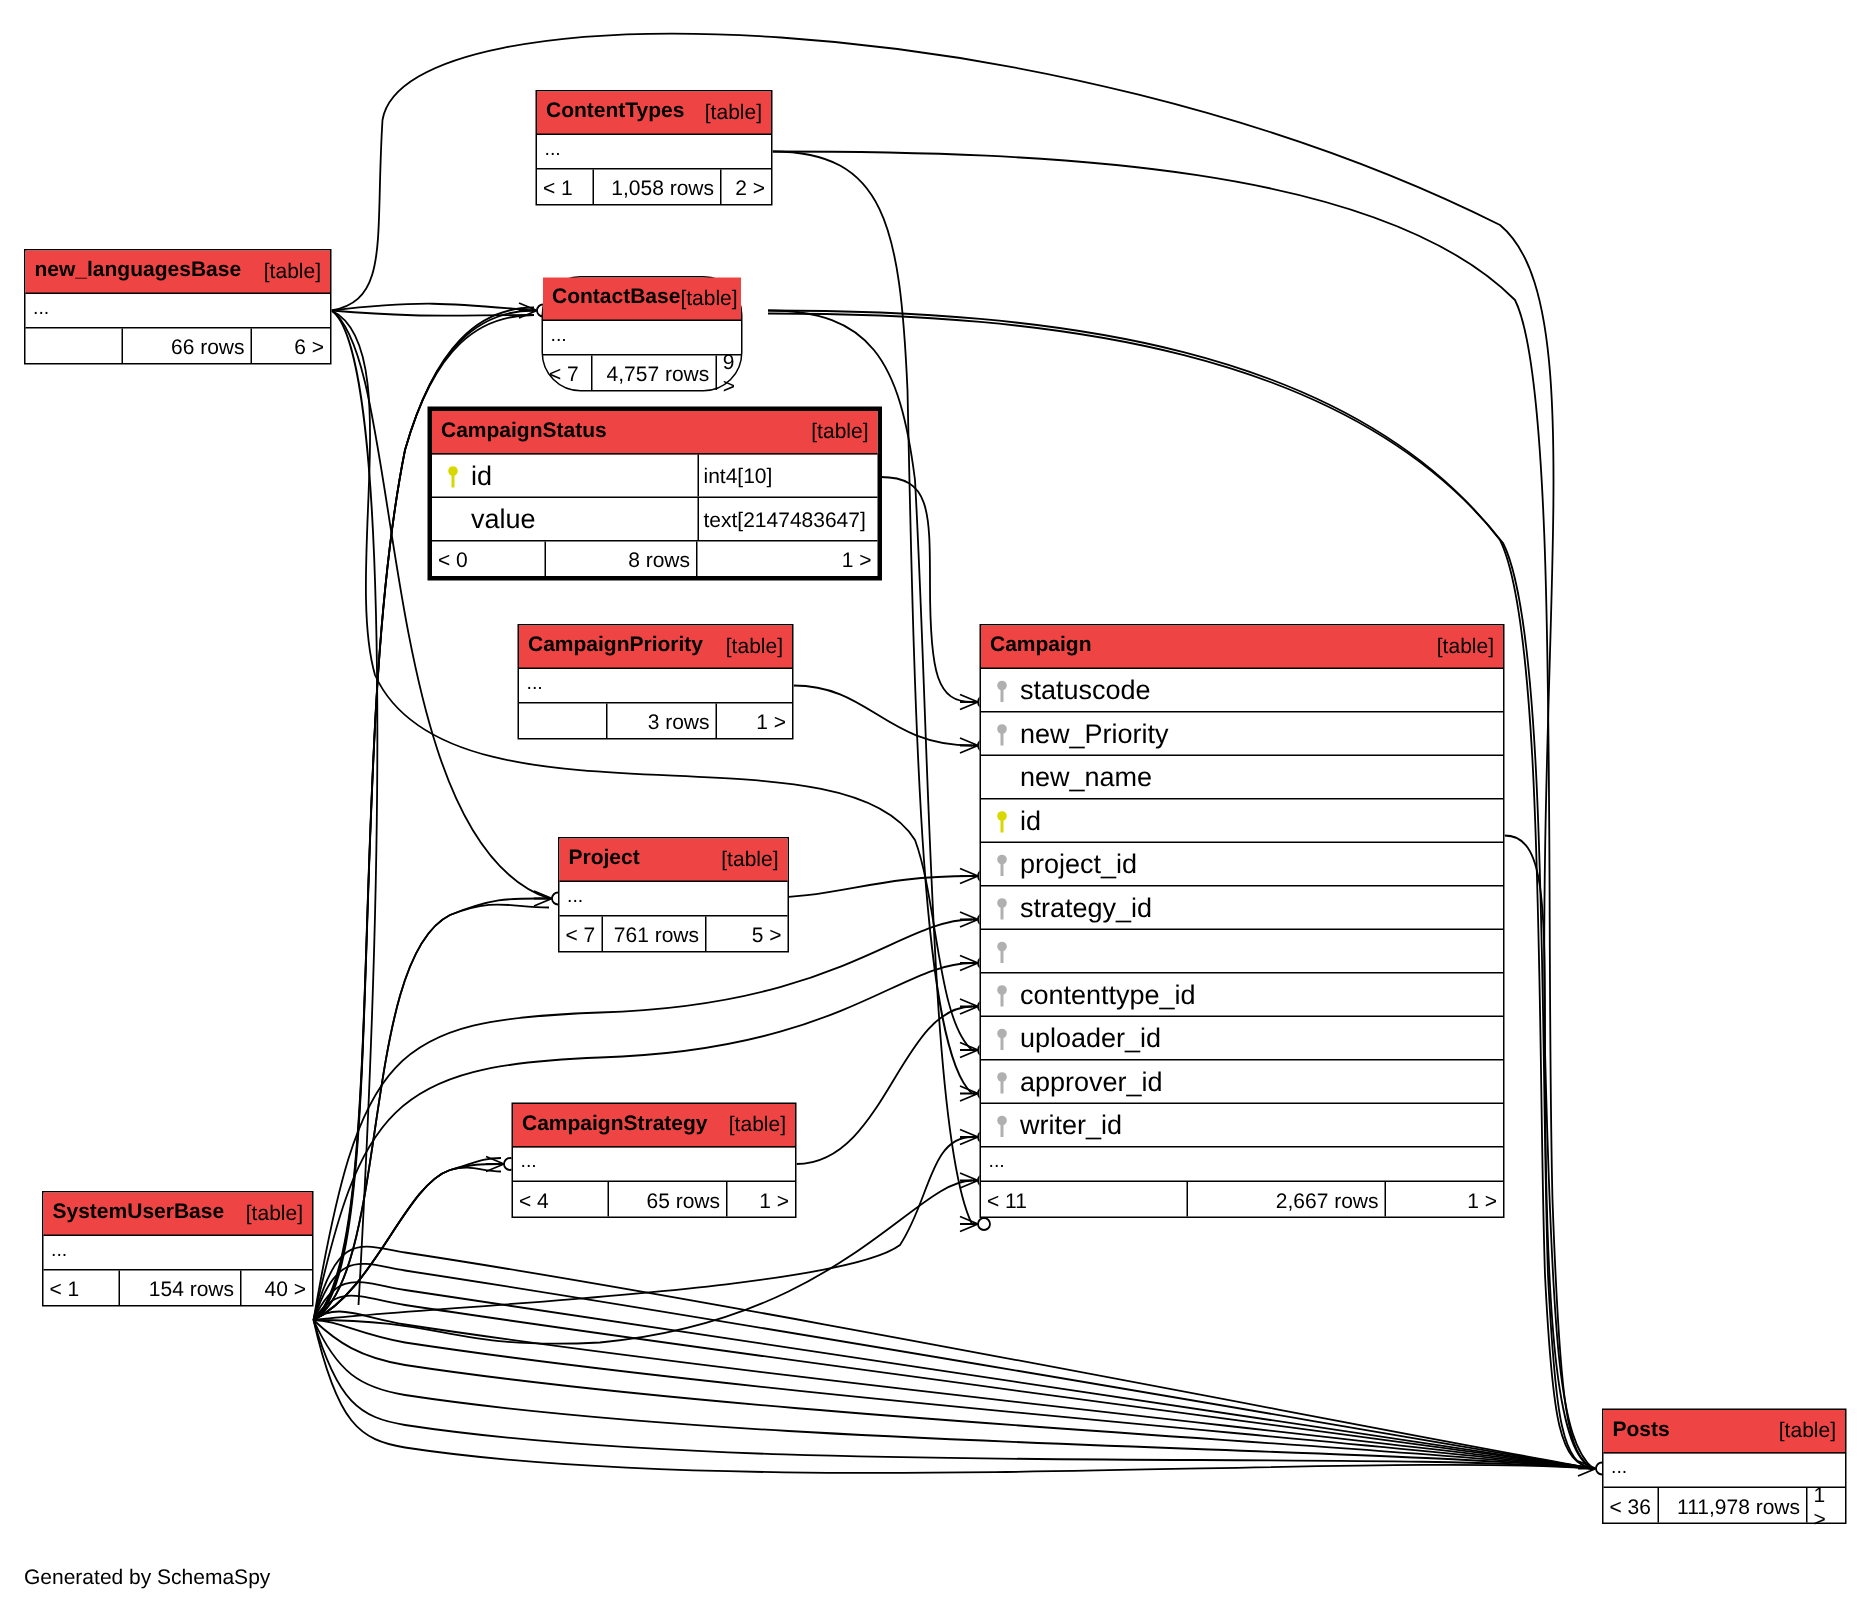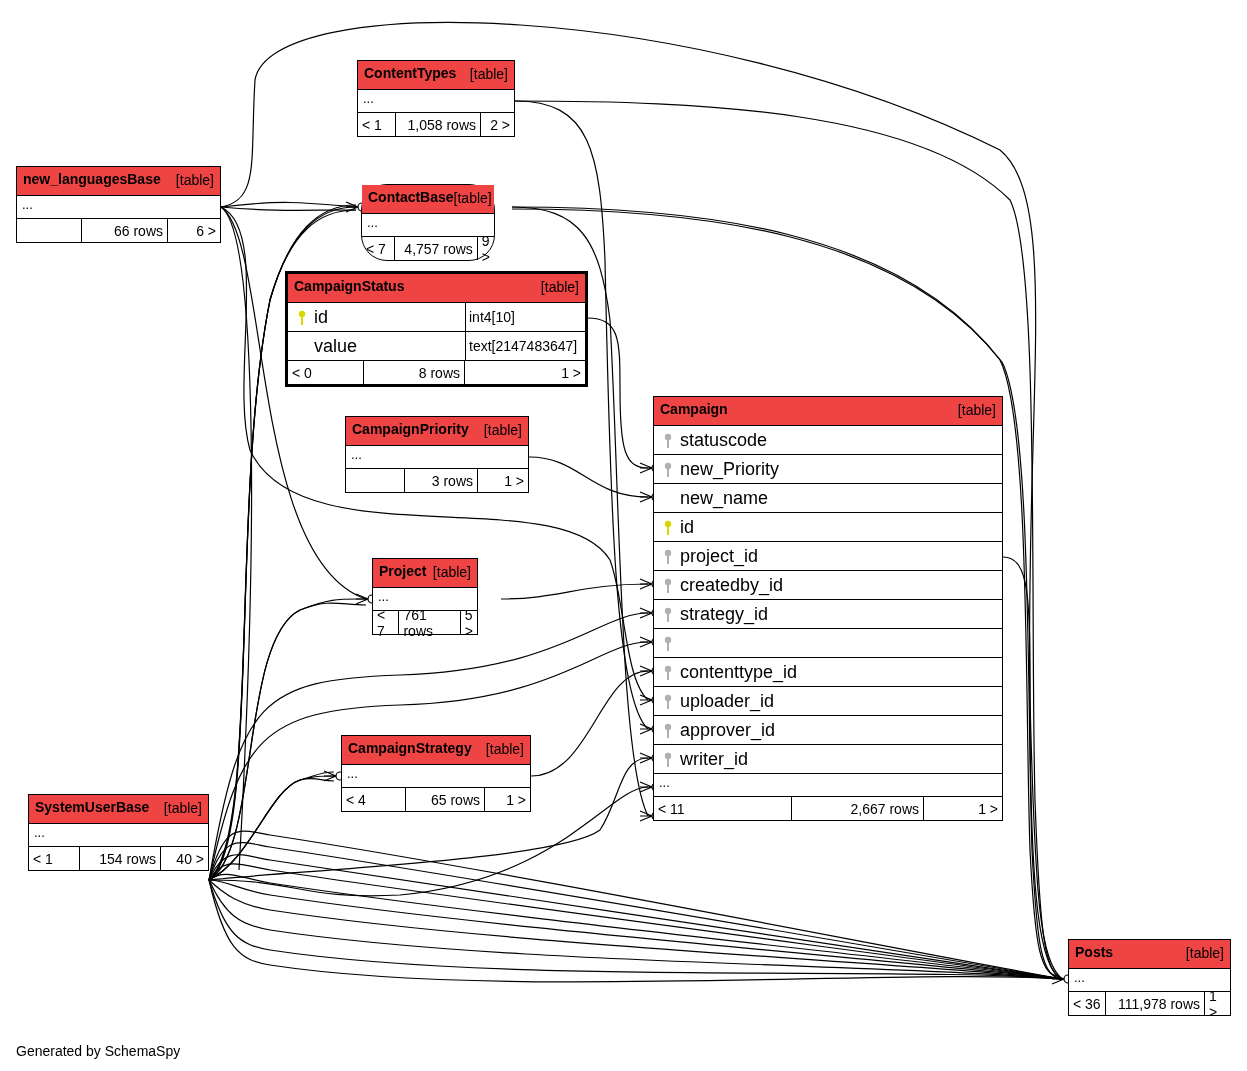--- a/index.html
+++ b/index.html
@@ -170,21 +170,21 @@
     <span class="kind">[table]</span>
   </div>
   <div class="ell">...</div>
   <div class="foot">
     <div style="width:59px"></div>
     <div class="r" style="width:73px">3 rows</div>
     <div class="r" style="flex:1">1 &gt;</div>
   </div>
 </div>
 
-<div class="tbl" style="left:372px;top:558px;width:106px;">
+<div class="tbl" style="left:372px;top:558px;width:154px;">
   <div class="hdr">
     <span class="name">Project</span>
     <span class="kind">[table]</span>
   </div>
   <div class="ell">...</div>
   <div class="foot">
     <div style="width:29px">&lt; 7</div>
     <div class="r" style="width:69px">761 rows</div>
     <div class="r" style="flex:1">5 &gt;</div>
   </div>
@@ -209,21 +209,21 @@
     <span class="kind">[table]</span>
   </div>
   <div class="ell">...</div>
   <div class="foot">
     <div style="width:51px">&lt; 1</div>
     <div class="r" style="width:81px">154 rows</div>
     <div class="r" style="flex:1">40 &gt;</div>
   </div>
 </div>
 
-<div class="tbl" id="campaign" style="left:653px;top:396px;width:350px;">
+<div class="tbl" id="campaign" style="left:653px;top:416px;width:350px;">
   <div class="hdr">
     <span class="name">Campaign</span>
     <span class="kind">[table]</span>
   </div>
   <div id="campaign-rows">
       <div class="row">
         <svg class="key" viewBox="0 0 8 16">
           <circle cx="4" cy="4" r="3.2" fill="#b0b0b0"></circle>
           <rect x="3" y="6" width="2" height="9" fill="#b0b0b0"></rect>
         </svg>
@@ -251,27 +251,20 @@
           <circle cx="4" cy="4" r="3.2" fill="#b0b0b0"></circle>
           <rect x="3" y="6" width="2" height="9" fill="#b0b0b0"></rect>
         </svg>
         <span class="col">project_id</span>
       </div>
       <div class="row">
         <svg class="key" viewBox="0 0 8 16">
           <circle cx="4" cy="4" r="3.2" fill="#b0b0b0"></circle>
           <rect x="3" y="6" width="2" height="9" fill="#b0b0b0"></rect>
         </svg>
-        <span class="col">createdby_id</span>
-      </div>
-      <div class="row">
-        <svg class="key" viewBox="0 0 8 16">
-          <circle cx="4" cy="4" r="3.2" fill="#b0b0b0"></circle>
-          <rect x="3" y="6" width="2" height="9" fill="#b0b0b0"></rect>
-        </svg>
         <span class="col">strategy_id</span>
       </div>
       <div class="row">
         <svg class="key" viewBox="0 0 8 16">
           <circle cx="4" cy="4" r="3.2" fill="#b0b0b0"></circle>
           <rect x="3" y="6" width="2" height="9" fill="#b0b0b0"></rect>
         </svg>
       </div>
       <div class="row">
         <svg class="key" viewBox="0 0 8 16">

